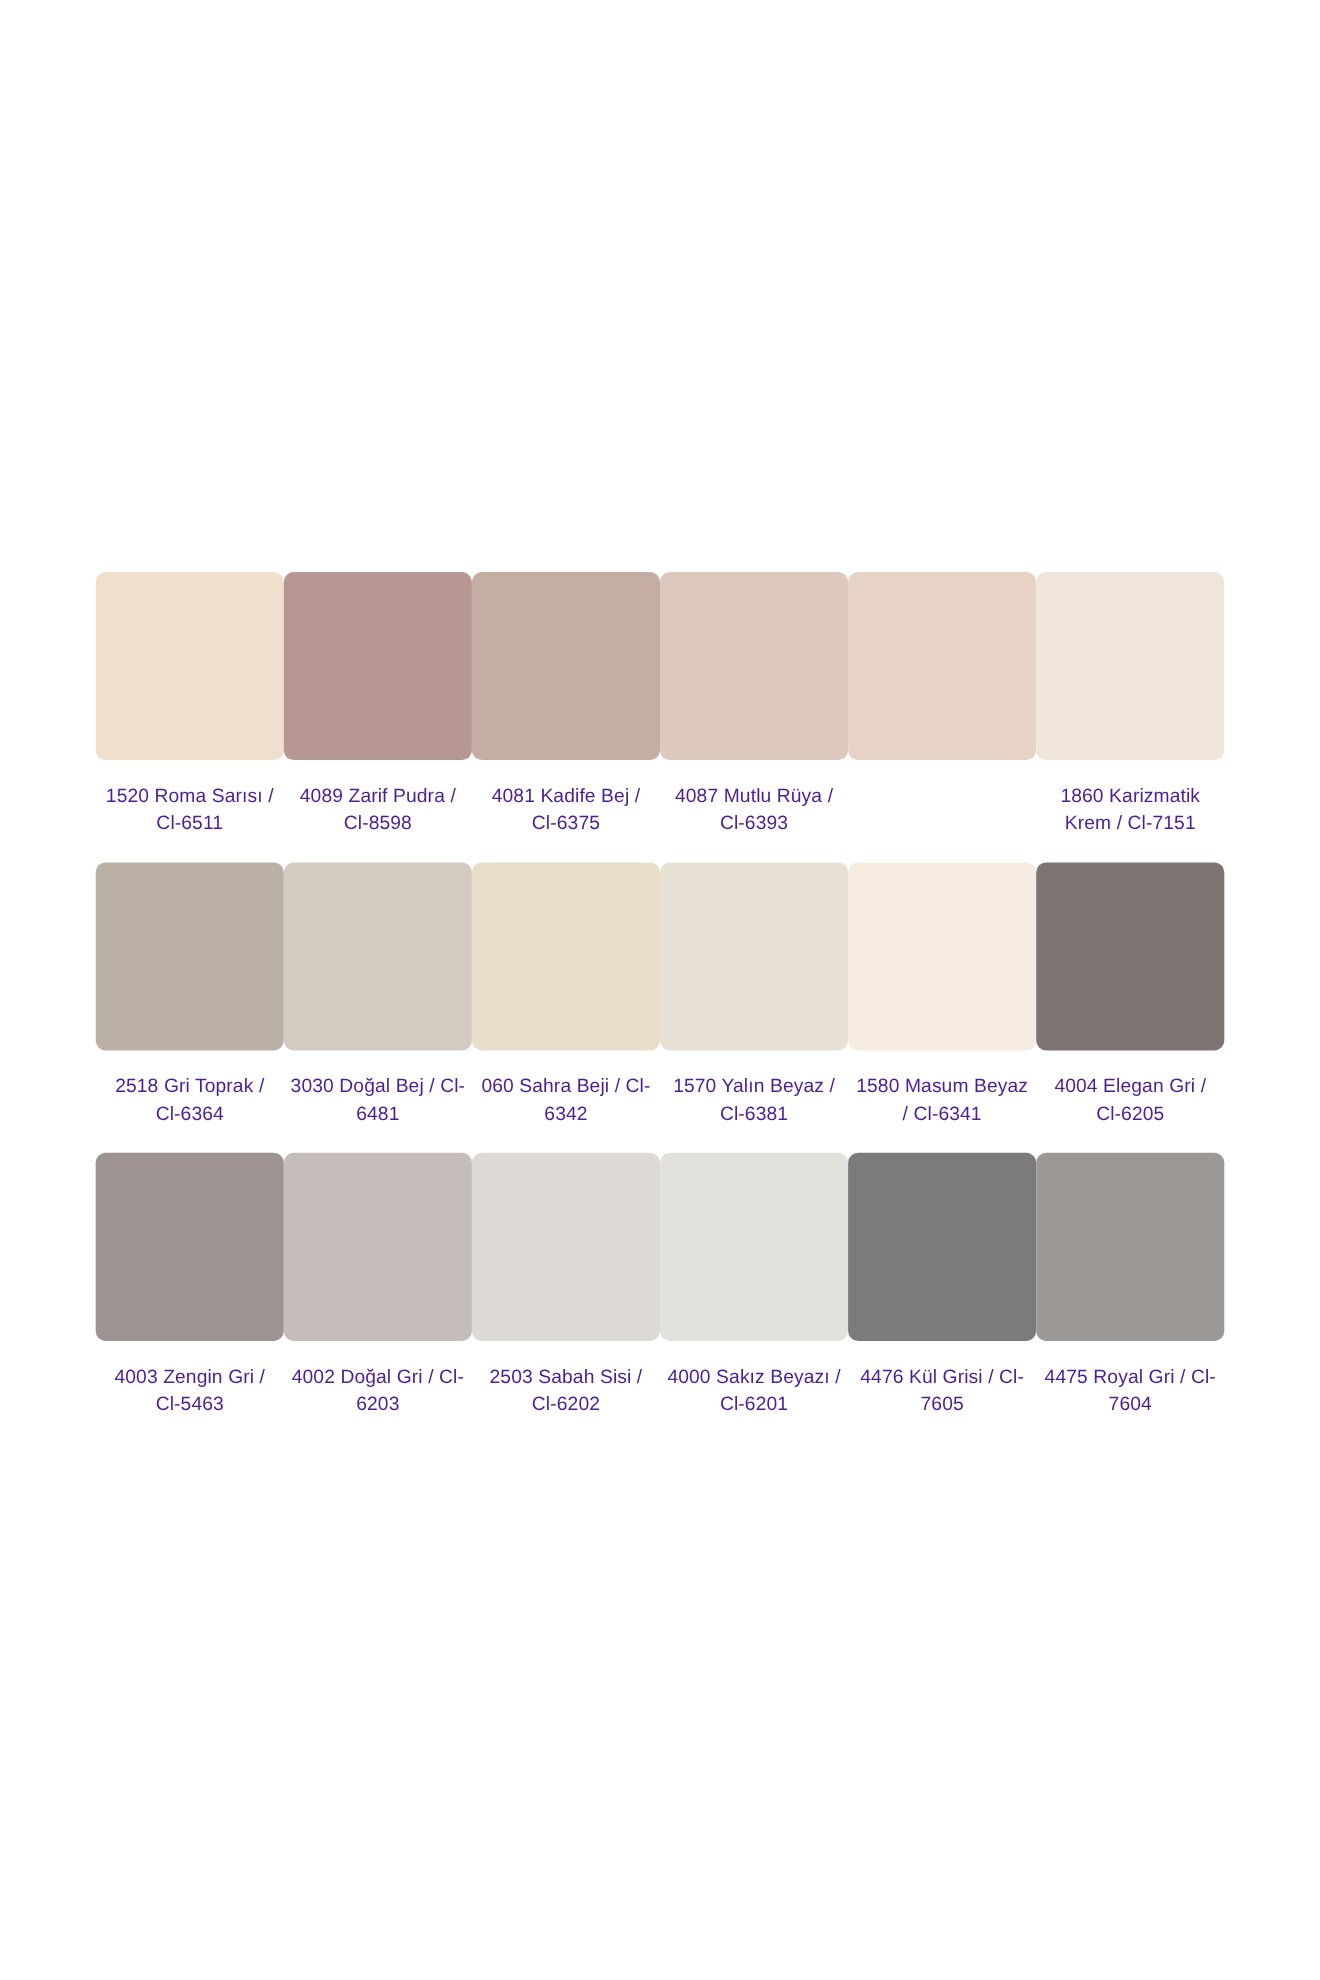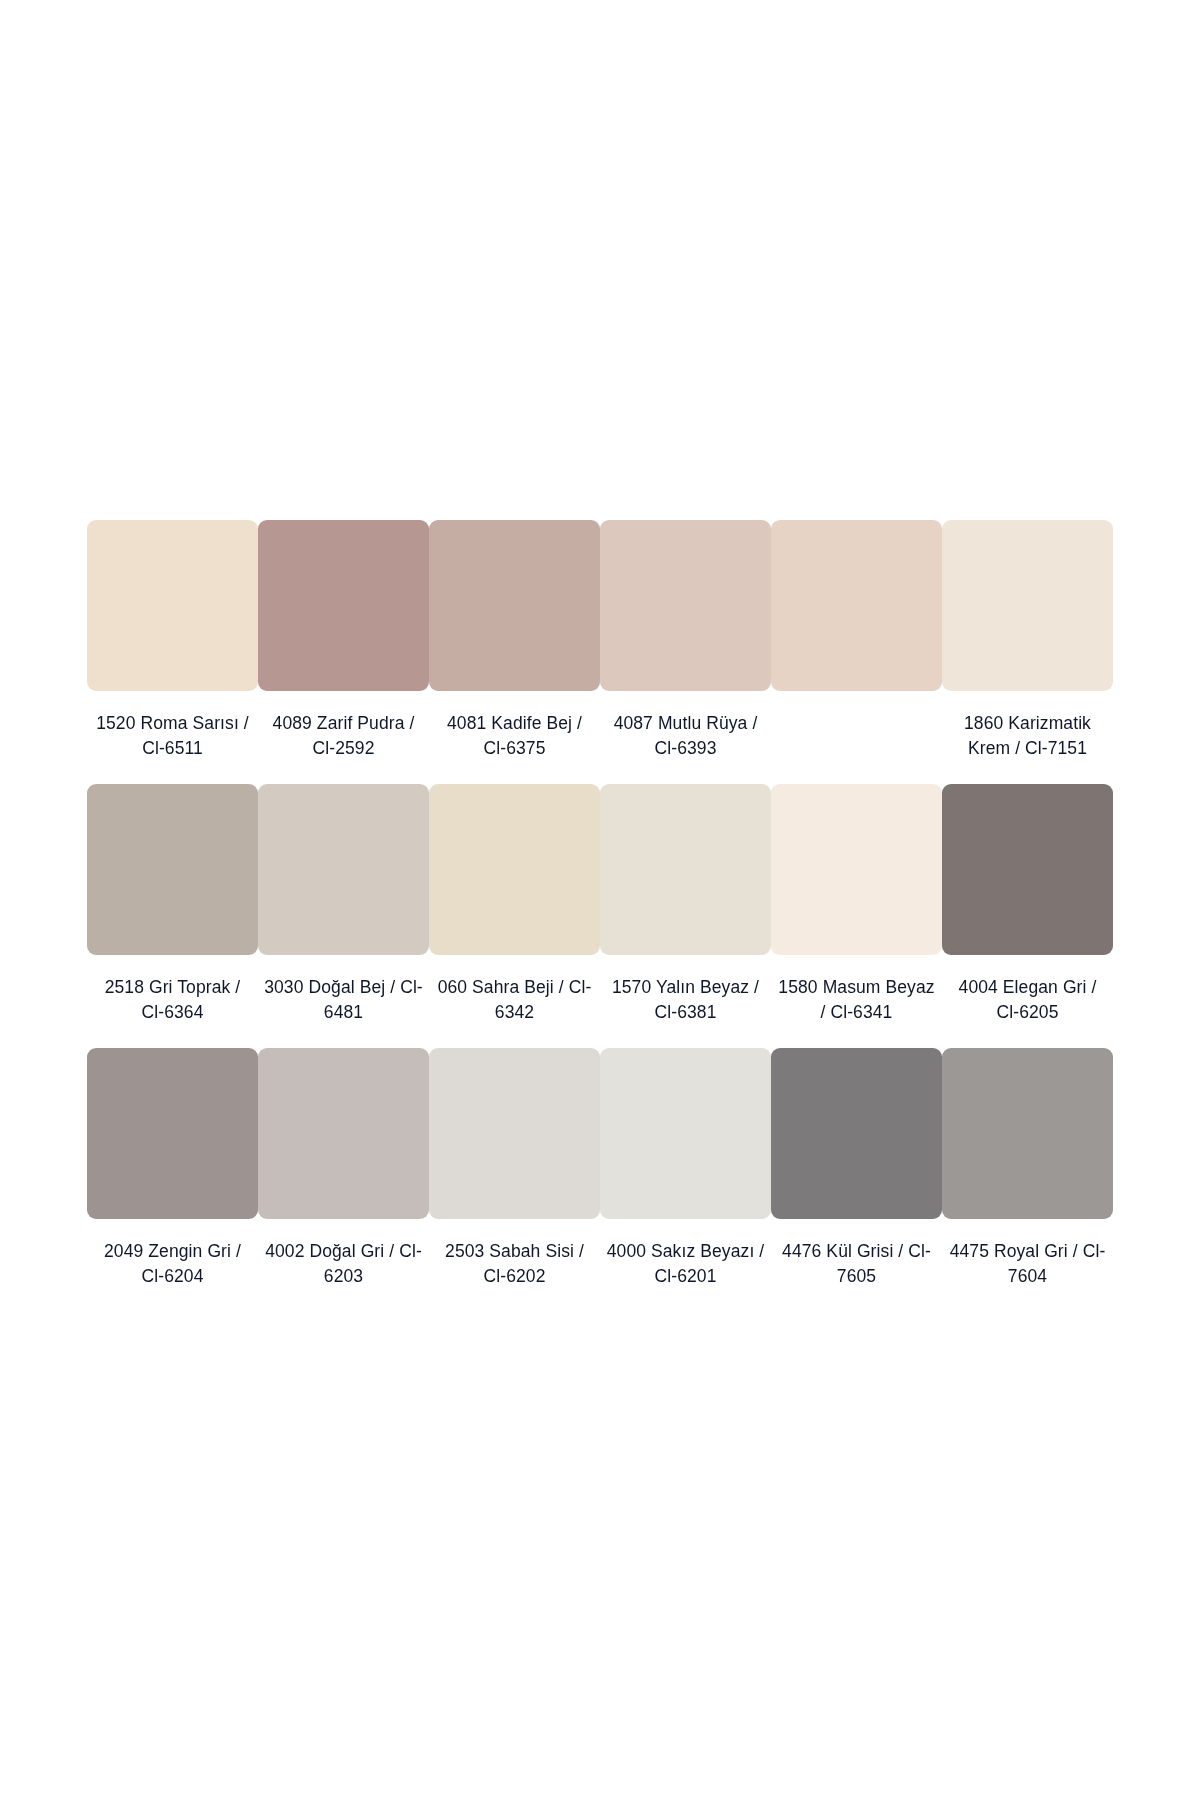--- a/index.html
+++ b/index.html
@@ -57,35 +57,35 @@
     box-sizing: border-box;
   }
 
   .swatch-label {
     width: 160px;
     margin-top: 20px;
     text-align: center;
     font-size: 17.5px;
     line-height: 1.45;
     letter-spacing: 0.1px;
-    color: #0f172a;
+    color: #4c1d95;
     word-wrap: break-word;
   }
 </style>
 </head>
 <body>
 
 <div id="palette-page">
   <div id="swatch-grid">
       <div class="swatch-row"><div class="swatch-cell">
           <div class="swatch-chip" style="background-color: rgb(239, 224, 206);"></div>
           <div class="swatch-label">1520 Roma Sarısı / Cl-6511</div>
         </div><div class="swatch-cell">
           <div class="swatch-chip" style="background-color: rgb(183, 151, 145);"></div>
-          <div class="swatch-label">4089 Zarif Pudra / Cl-2592</div>
+          <div class="swatch-label">4089 Zarif Pudra / Cl-8598</div>
         </div><div class="swatch-cell">
           <div class="swatch-chip" style="background-color: rgb(198, 173, 164);"></div>
           <div class="swatch-label">4081 Kadife Bej / Cl-6375</div>
         </div><div class="swatch-cell">
           <div class="swatch-chip" style="background-color: rgb(220, 200, 188);"></div>
           <div class="swatch-label">4087 Mutlu Rüya / Cl-6393</div>
         </div><div class="swatch-cell">
           <div class="swatch-chip" style="background-color: rgb(231, 211, 197);"></div>
         </div><div class="swatch-cell">
           <div class="swatch-chip" style="background-color: rgb(239, 230, 217);"></div>
@@ -105,21 +105,21 @@
           <div class="swatch-label">1570 Yalın Beyaz / Cl-6381</div>
         </div><div class="swatch-cell">
           <div class="swatch-chip" style="background-color: rgb(246, 235, 224);"></div>
           <div class="swatch-label">1580 Masum Beyaz / Cl-6341</div>
         </div><div class="swatch-cell">
           <div class="swatch-chip" style="background-color: rgb(126, 117, 114);"></div>
           <div class="swatch-label">4004 Elegan Gri / Cl-6205</div>
         </div></div>
       <div class="swatch-row"><div class="swatch-cell">
           <div class="swatch-chip" style="background-color: rgb(157, 148, 146);"></div>
-          <div class="swatch-label">2049 Zengin Gri / Cl-6204</div>
+          <div class="swatch-label">4003 Zengin Gri / Cl-5463</div>
         </div><div class="swatch-cell">
           <div class="swatch-chip" style="background-color: rgb(197, 189, 186);"></div>
           <div class="swatch-label">4002 Doğal Gri / Cl-6203</div>
         </div><div class="swatch-cell">
           <div class="swatch-chip" style="background-color: rgb(221, 217, 213);"></div>
           <div class="swatch-label">2503 Sabah Sisi / Cl-6202</div>
         </div><div class="swatch-cell">
           <div class="swatch-chip" style="background-color: rgb(227, 225, 220);"></div>
           <div class="swatch-label">4000 Sakız Beyazı / Cl-6201</div>
         </div><div class="swatch-cell">

